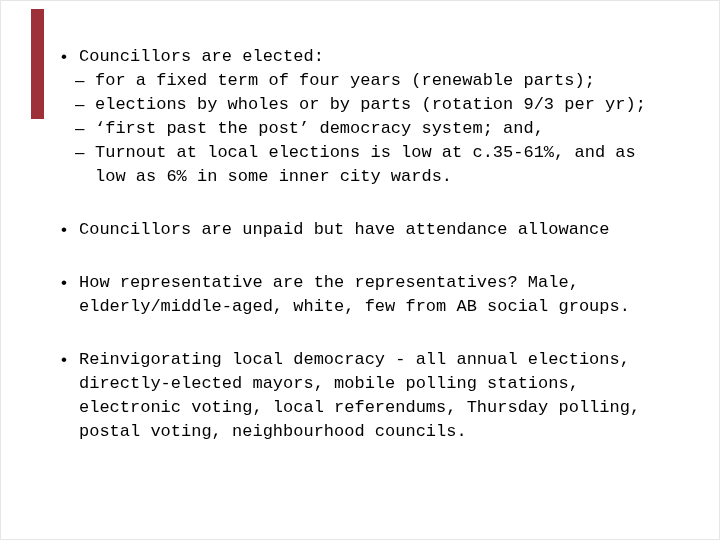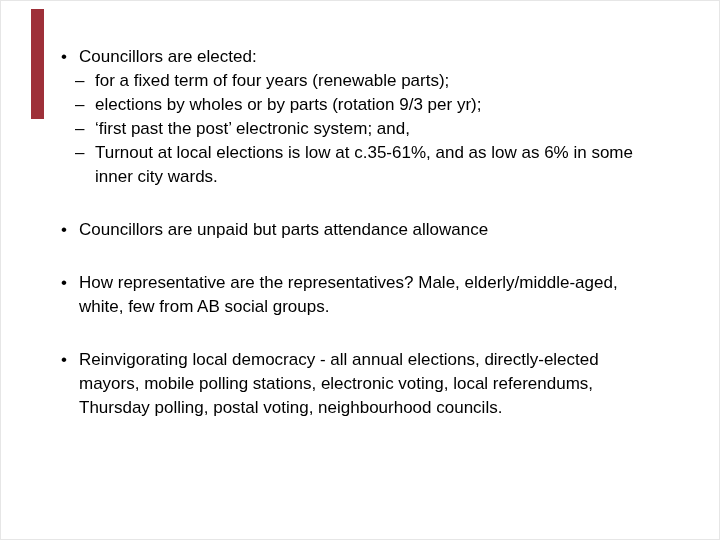--- a/index.html
+++ b/index.html
@@ -45,20 +45,21 @@
   .line {
     display: flex;
     align-items: flex-start;
   }
   .marker {
     flex: 0 0 18px;
     width: 18px;
   }
   .text {
     flex: 1 1 auto;
+    font-family: Liberation Mono, monospace;
   }
   ul.subs {
     margin-left: 14px;
   }
   ul.subs .marker {
     flex: 0 0 20px;
     width: 20px;
   }
 </style>
 </head>
@@ -84,36 +85,36 @@
           </li>
           <li>
             <div class="line">
               <span class="marker">–</span>
               <span class="text">elections by wholes or by parts (rotation 9/3 per yr);</span>
             </div>
           </li>
           <li>
             <div class="line">
               <span class="marker">–</span>
-              <span class="text">‘first past the post’ electronic system; and,</span>
+              <span class="text">‘first past the post’ democracy system; and,</span>
             </div>
           </li>
           <li>
             <div class="line">
               <span class="marker">–</span>
               <span class="text">Turnout at local elections is low at c.35-61%, and as low as 6% in some inner city wards.</span>
             </div>
           </li>
         </ul>
       </li>
 
       <li class="bullet">
         <div class="line">
           <span class="marker">•</span>
-          <span class="text">Councillors are unpaid but parts attendance allowance</span>
+          <span class="text">Councillors are unpaid but have attendance allowance</span>
         </div>
       </li>
 
       <li class="bullet">
         <div class="line">
           <span class="marker">•</span>
           <span class="text">How representative are the representatives? Male, elderly/middle-aged, white, few from AB social groups.</span>
         </div>
       </li>
 

